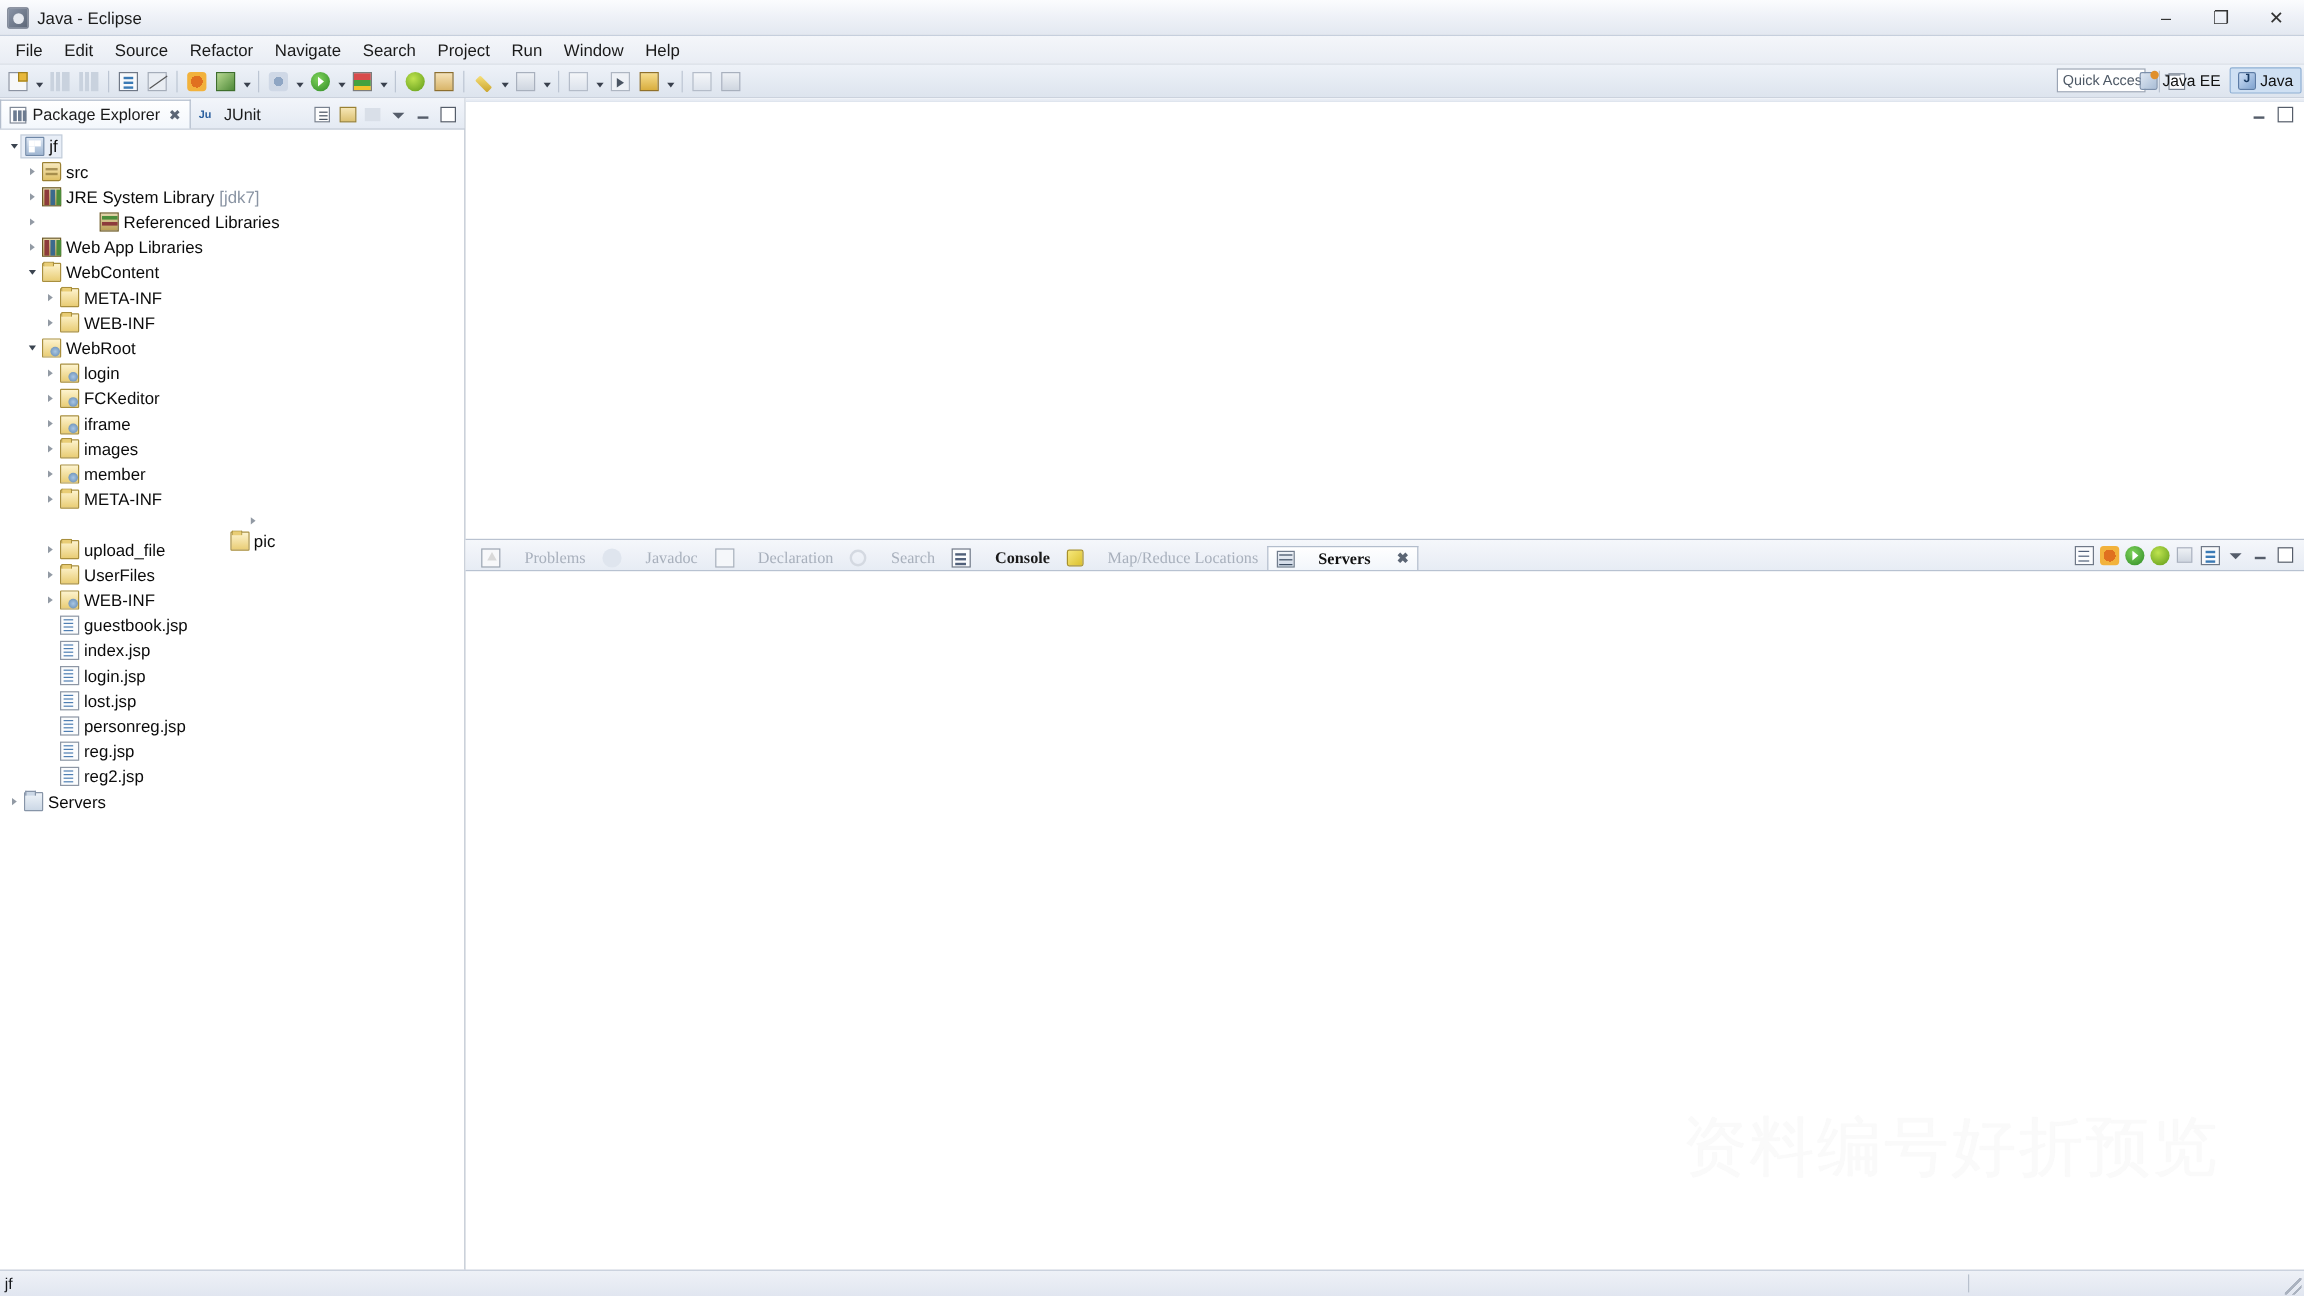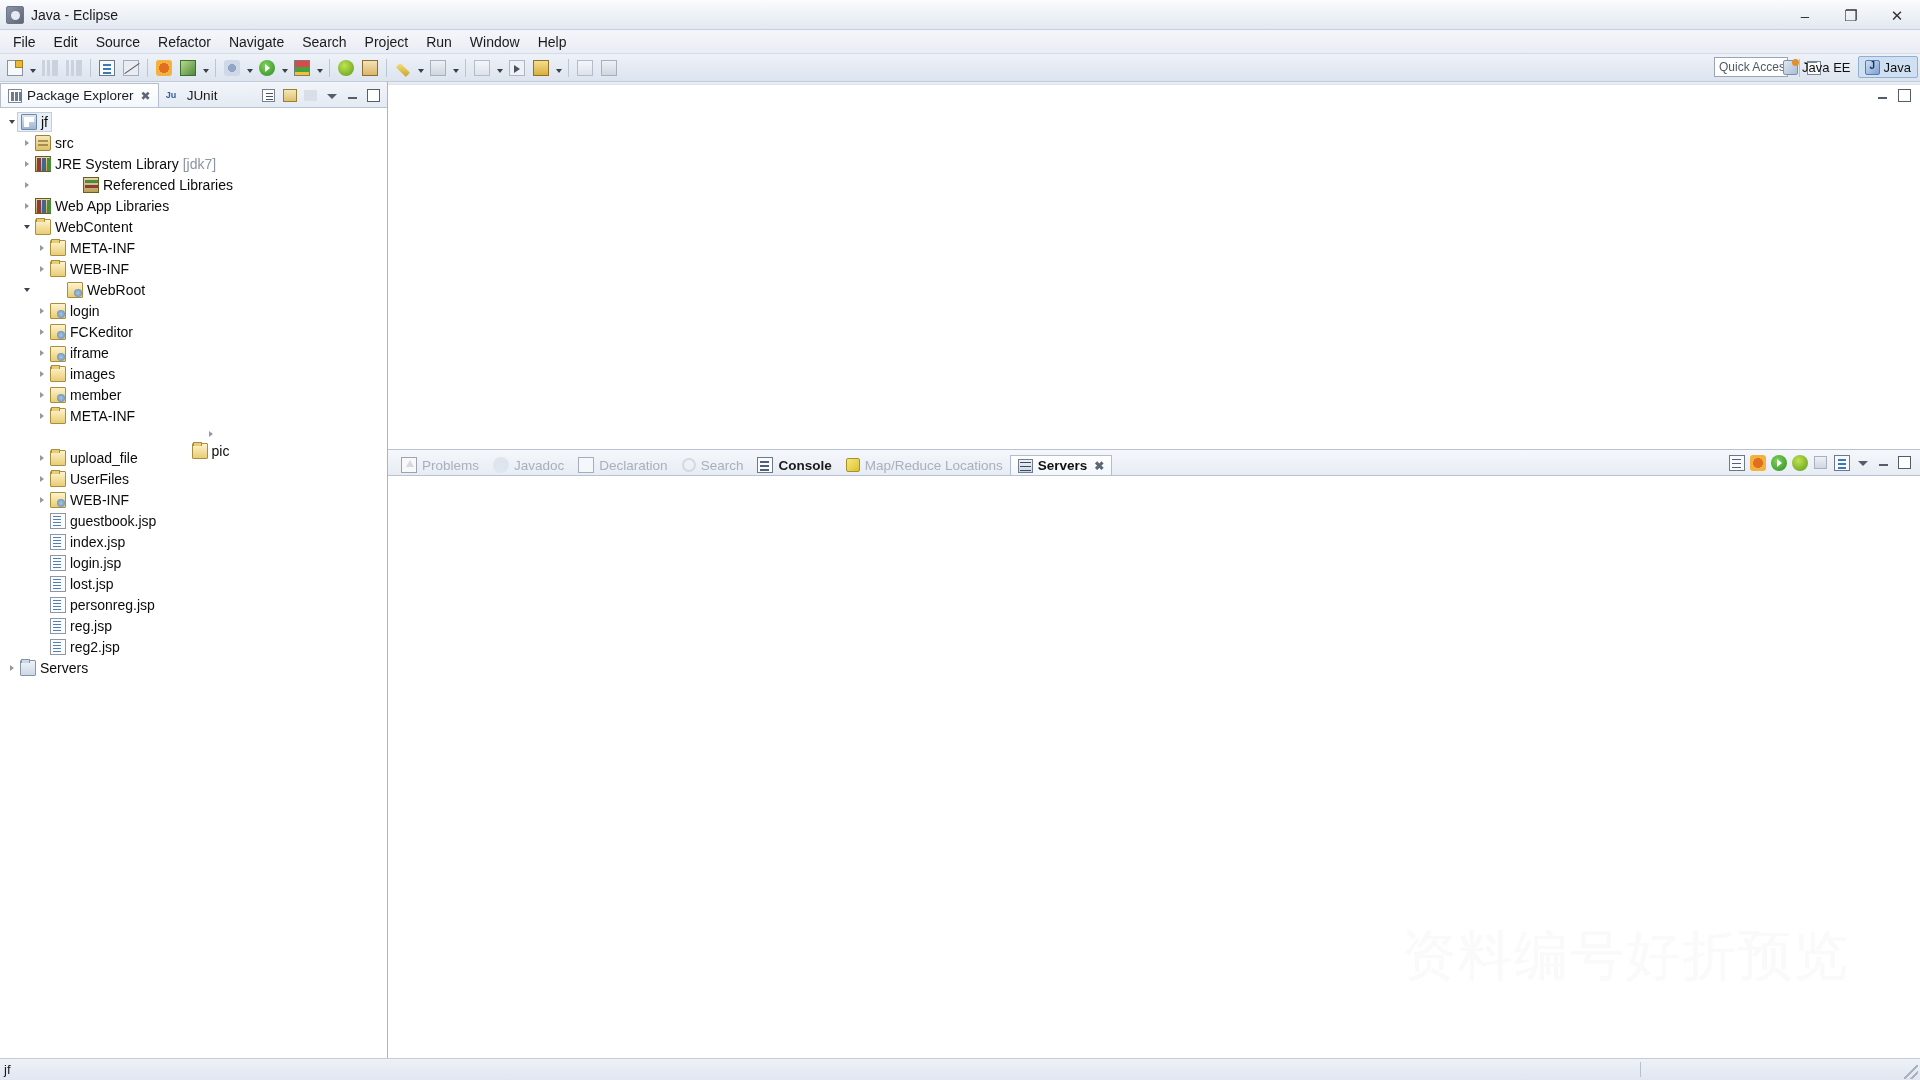--- a/index.html
+++ b/index.html
@@ -227,22 +227,22 @@
 
   .bottom-zone { flex: 1; display: flex; flex-direction: column; background:#fff; position:relative;}
   .bottom-tabbar {
     height: 26px;
     background: linear-gradient(to bottom,#f5f7fb,#e7ecf4);
     display:flex; align-items:flex-end; padding-left: 6px;
     border-bottom: 1px solid #b8c2d1;
     position: relative;
   }
   .b-tab {
-    display:flex; align-items:center; gap:5px;
-    height:20px; padding: 0 7px; font-size:13.5px; color:#a8b0bc;
+    display:flex; align-items:center; gap:20px;
+    height:20px; padding: 0 7px; font-size:13.5px; color:#a8b0bc;font-family:Liberation Serif, serif;
   }
   .b-tab.semi { color:#1a1a1a; font-weight:bold; }
   .b-tab.active {
     background: linear-gradient(to bottom,#ffffff,#f2f6fb);
     border:1px solid #b3bdcc; border-bottom:none; color:#111; font-weight:bold;
   }
   .b-tab .close-x { font-size:12px; color:#5c6675; margin-left:2px; }
   .bottom-tools { position:absolute; right:6px; bottom:3px; display:flex; align-items:center; gap:2px;}
 
   .ic-problems{background:#f7f8fa;border:1px solid #9aa3b1;}
@@ -496,21 +496,21 @@
             <span class="t-label">META-INF</span>
           </span>
         </div>
         <div class="tree-row" style="padding-left: 34px;">
           <span class="twisty closed"></span>
           <span class="label-box" style="display: flex; align-items: center;">
             <span class="t-icon ic-folder"></span>
             <span class="t-label">WEB-INF</span>
           </span>
         </div>
-        <div class="tree-row" style="padding-left: 19px; gap: 32px;">
+        <div class="tree-row" style="padding-left: 19px;">
           <span class="twisty open"></span>
           <span class="label-box" style="display: flex; align-items: center;">
             <span class="t-icon ic-webfolder"></span>
             <span class="t-label">WebRoot</span>
           </span>
         </div>
         <div class="tree-row" style="padding-left: 34px;">
           <span class="twisty closed"></span>
           <span class="label-box" style="display: flex; align-items: center;">
             <span class="t-icon ic-webfolder"></span>

